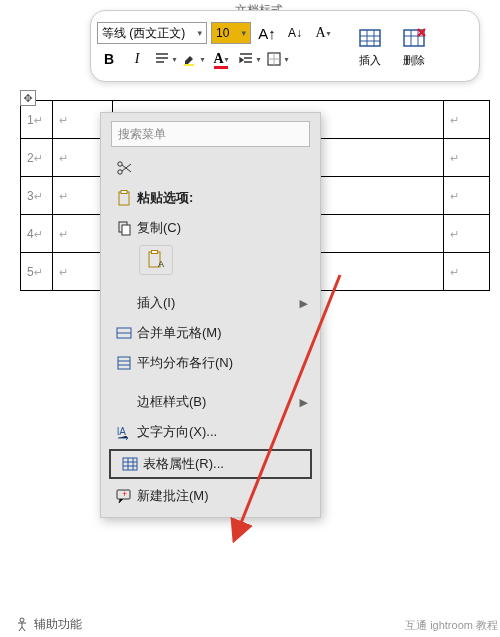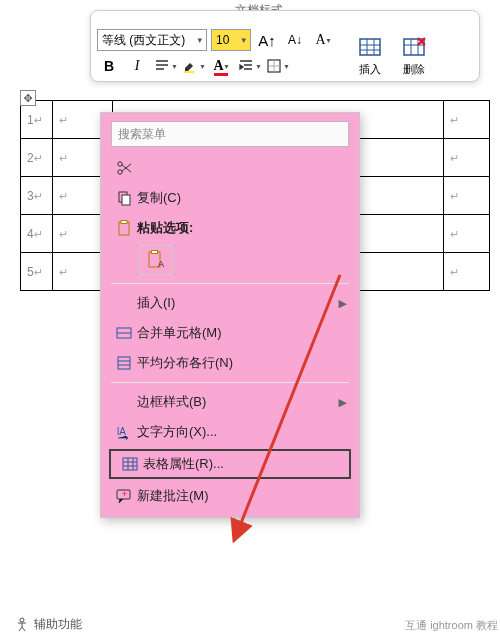--- a/index.html
+++ b/index.html
@@ -9,46 +9,46 @@
     font-size: 13px; background: #fff;
     position: relative; overflow: hidden;
   }
   .title-frag {
     position: absolute; top: 2px; left: 235px;
     font-size: 12px; color: #666;
   }
   .ribbon {
     position: absolute; top: 10px; left: 90px;
     width: 390px; height: 72px;
-    background: #fff; border: 1px solid #ccc; border-radius: 8px;
+    background: #fff; border: 1px solid #ccc; border-radius: 15px;
     box-shadow: 0 2px 6px rgba(0,0,0,.15);
-    display: flex; align-items: flex-end; padding: 4px 6px;
+    display: flex; align-items: center; padding: 4px 6px;
   }
   .rgrp { display: flex; flex-direction: column; justify-content: center; gap: 4px; }
   .rrow { display: flex; align-items: center; gap: 4px; }
   .font-sel { width: 110px; height: 22px; border: 1px solid #999; font-size: 12px; padding: 0 4px; display: flex; align-items: center; justify-content: space-between; background: #fff; }
-  .size-sel { width: 40px; height: 22px; border: 1px solid #999; font-size: 12px; padding: 0 4px; display: flex; align-items: center; justify-content: space-between; background: #fde047; }
+  .size-sel { width: 40px; height: 22px; border: 1px solid #999; font-size: 12px; padding: 0 4px; display: flex; align-items: center; justify-content: space-between; background: #eab308; }
   .chv { font-size: 9px; color: #555; }
   .rbtn { width: 24px; height: 22px; display: flex; align-items: center; justify-content: center; font-size: 14px; cursor: pointer; }
   .rbtn.dd::after { content: "▾"; font-size: 8px; margin-left: 1px; color: #555; }
   .vline { width: 1px; background: #ddd; margin: 4px 6px; }
   .biggrp { display: flex; flex-direction: column; align-items: center; justify-content: center; gap: 2px; width: 44px; }
   .biglbl { font-size: 11px; }
 
   .tbl-wrap { position: absolute; top: 100px; left: 20px; width: 470px; }
   .movehdl { position: absolute; top: -10px; left: 0; width: 16px; height: 16px; border: 1px solid #888; display: flex; align-items: center; justify-content: center; font-size: 11px; color: #555; background: #fff; }
   table.doc { border-collapse: collapse; width: 100%; }
   table.doc td { border: 1px solid #000; height: 38px; padding: 2px 6px; font-size: 12px; color: #888; vertical-align: middle; }
   td.rownum { width: 32px; color: #333; }
   td.col1 { width: 60px; }
   .pmark { color: #aaa; font-size: 11px; }
 
   .ctxmenu {
     position: absolute; top: 112px; left: 100px;
-    width: 260px; background: #f9a8d4;
+    width: 221px; background: #e5e5e5;
     border: 1px solid #c8c8c8; box-shadow: 2px 3px 10px rgba(0,0,0,.25);
     padding: 6px 4px;
   }
   .search { margin: 2px 6px 6px; height: 26px; border: 1px solid #bbb; background: #fafafa; font-size: 12px; color: #888; padding: 0 6px; display: flex; align-items: center; }
   .mitem { display: flex; align-items: center; height: 30px; padding: 0 8px 0 6px; cursor: pointer; }
   .mico { width: 26px; display: flex; justify-content: center; color: #555; }
   .mlbl { flex: 1; font-size: 13px; color: #222; }
   .mlbl strong { font-weight: bold; }
   .marr { width: 14px; color: #666; font-size: 11px; text-align: right; }
   .sep { height: 1px; background: #e3e3e3; margin: 4px 6px; }
@@ -194,35 +194,35 @@
           <circle cx="5" cy="13" r="2.2" fill="none" stroke="#333"></circle>
           <circle cx="5" cy="5" r="2.2" fill="none" stroke="#333"></circle>
           <path stroke="#333" d="M7 6l9 7M7 12l9-7"></path>
         </svg>
     </span>
   </div>
 
   <div class="mitem">
     <span class="mico">
       <svg class="ico" viewBox="0 0 18 18">
+          <rect x="4" y="3" width="10" height="13" fill="none" stroke="#b08000"></rect>
+          <rect x="6" y="1.5" width="6" height="3" fill="#fff" stroke="#b08000"></rect>
+        </svg>
+    </span>
+    <span class="mlbl"><strong>粘贴选项:</strong></span>
+  </div>
+
+  <div class="mitem">
+    <span class="mico">
+      <svg class="ico" viewBox="0 0 18 18">
           <rect x="4" y="3" width="8" height="10" fill="none" stroke="#333"></rect>
           <rect x="7" y="6" width="8" height="10" fill="#fff" stroke="#333"></rect>
         </svg>
     </span>
     <span class="mlbl">复制(C)</span>
-  </div>
-
-  <div class="mitem">
-    <span class="mico">
-      <svg class="ico" viewBox="0 0 18 18">
-          <rect x="4" y="3" width="10" height="13" fill="none" stroke="#b08000"></rect>
-          <rect x="6" y="1.5" width="6" height="3" fill="#fff" stroke="#b08000"></rect>
-        </svg>
-    </span>
-    <span class="mlbl"><strong>粘贴选项:</strong></span>
   </div>
   <div class="paste-sub">
     <div class="paste-ico">
       <svg width="22" height="22" viewBox="0 0 22 22">
           <rect x="4" y="3" width="11" height="15" fill="none" stroke="#b08000"></rect>
           <rect x="6.5" y="1.5" width="6" height="3" fill="#fff" stroke="#b08000"></rect>
           <text x="13" y="18" font-size="9" fill="#333">A</text>
         </svg>
     </div>
   </div>

